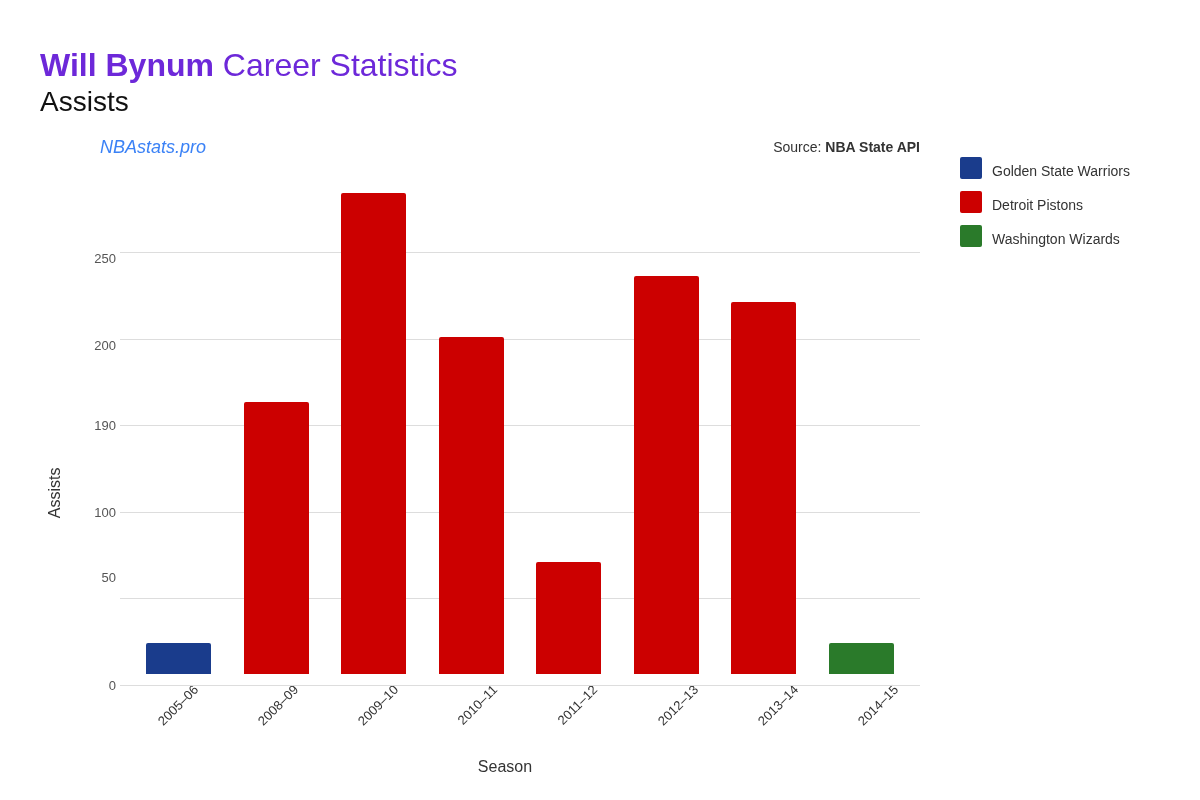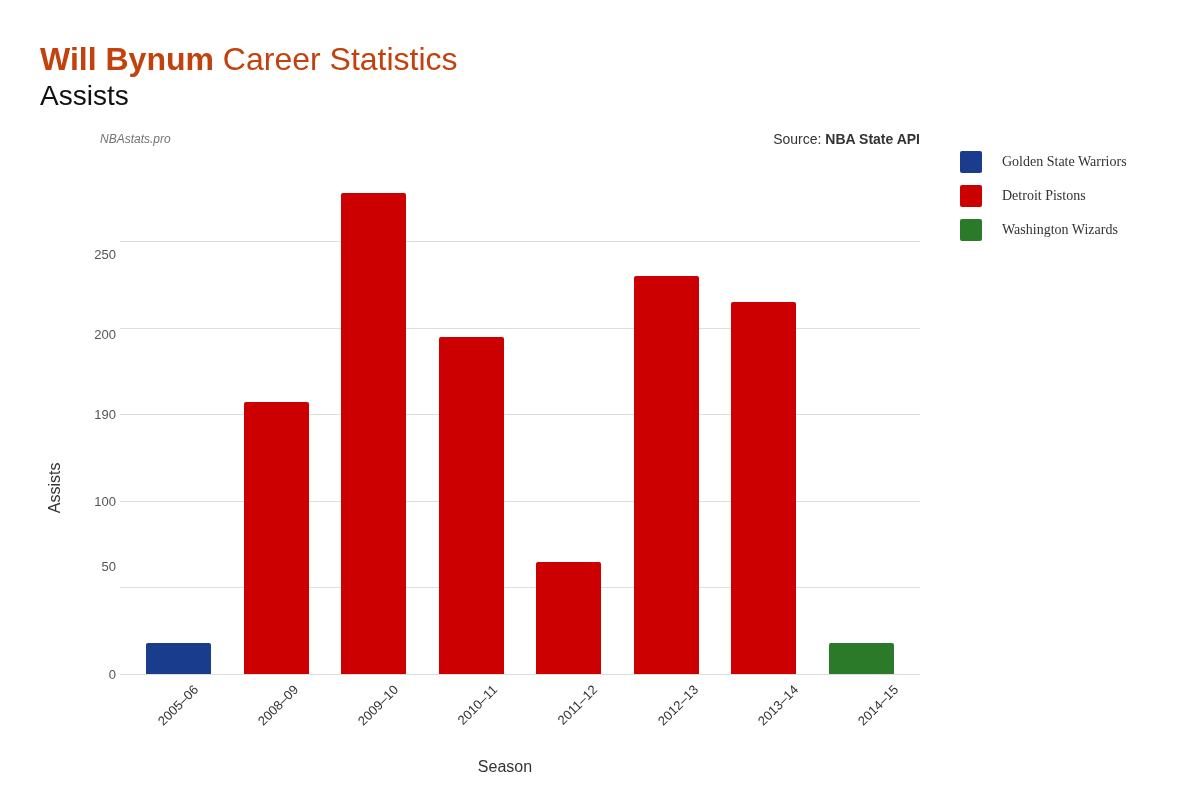--- a/index.html
+++ b/index.html
@@ -17,22 +17,23 @@
       padding: 40px 40px 20px 40px;
       display: flex;
       flex-direction: column;
     }
     .title-block {
       margin-bottom: 6px;
     }
     .title-line1 {
       font-size: 32px;
       font-weight: 400;
-      color: #c2410c;
+      color: #6d28d9;
       line-height: 1.2;
+      margin-top: 6px;
     }
     .title-line1 strong {
       font-weight: 700;
     }
     .title-line2 {
       font-size: 28px;
       font-weight: 400;
       color: #111;
       line-height: 1.3;
     }
@@ -49,22 +50,22 @@
     }
     .source-watermark {
       display: flex;
       justify-content: space-between;
       align-items: center;
       padding: 0 0 8px 60px;
       padding-right: 20px;
     }
     .watermark-left {
       font-style: italic;
-      font-size: 12px;
-      color: #737373;
+      font-size: 18px;
+      color: #3b82f6;
     }
     .source-right {
       font-size: 14px;
       color: #333;
     }
     .source-right strong {
       font-weight: 700;
     }
     .chart-inner {
       flex: 1;
@@ -123,24 +124,23 @@
       padding-left: 20px;
       padding-top: 20px;
     }
     .legend-title {
       font-size: 17px;
       color: #222;
       margin-bottom: 10px;
     }
     .legend-item {
       display: flex;
-      align-items: center;
+      align-items: flex-end;
       margin-bottom: 12px;
-      gap: 20px;
-      font-family: Liberation Serif, serif;
+      gap: 10px;
     }
     .legend-color {
       width: 22px;
       height: 22px;
       border-radius: 2px;
       flex-shrink: 0;
     }
     .legend-label {
       font-size: 14px;
       color: #333;
@@ -174,21 +174,21 @@
               <div class="y-tick-label" style="top: 519px;">0</div>
               <div style="position: absolute; top: 432.5px; left: 50px; right: 20px; border-top: 1px solid rgb(221, 221, 221); z-index: 1;"></div>
               <div class="y-tick-label" style="top: 411px;">50</div>
               <div style="position: absolute; top: 346px; left: 50px; right: 20px; border-top: 1px solid rgb(221, 221, 221); z-index: 1;"></div>
               <div class="y-tick-label" style="top: 346px;">100</div>
               <div style="position: absolute; top: 259.5px; left: 50px; right: 20px; border-top: 1px solid rgb(221, 221, 221); z-index: 1;"></div>
               <div class="y-tick-label" style="top: 259.5px;">190</div>
               <div style="position: absolute; top: 173px; left: 50px; right: 20px; border-top: 1px solid rgb(221, 221, 221); z-index: 1;"></div>
               <div class="y-tick-label" style="top: 179px;">200</div>
               <div style="position: absolute; top: 86.5px; left: 50px; right: 20px; border-top: 1px solid rgb(221, 221, 221); z-index: 1;"></div>
-              <div class="y-tick-label" style="top: 99px;">250</div>
+              <div class="y-tick-label" style="top: 92px;">250</div>
               <div style="position: absolute; inset: 0px 20px 0px 50px; display: flex; align-items: flex-end; justify-content: space-around; padding: 0px 10px; z-index: 2;">
                 <div style="display: flex; flex-direction: column; align-items: center; flex: 1 1 0%; max-width: 85px; height: 100%; justify-content: flex-end;">
                   <div style="width: 65px; height: 31.14px; background: rgb(26, 60, 140); border-radius: 2px 2px 0px 0px;"></div>
                 </div>
                 <div style="display: flex; flex-direction: column; align-items: center; flex: 1 1 0%; max-width: 85px; height: 100%; justify-content: flex-end;">
                   <div style="width: 65px; height: 271.61px; background: rgb(204, 0, 0); border-radius: 2px 2px 0px 0px;"></div>
                 </div>
                 <div style="display: flex; flex-direction: column; align-items: center; flex: 1 1 0%; max-width: 85px; height: 100%; justify-content: flex-end;">
                   <div style="width: 65px; height: 480.94px; background: rgb(204, 0, 0); border-radius: 2px 2px 0px 0px;"></div>
                 </div>

